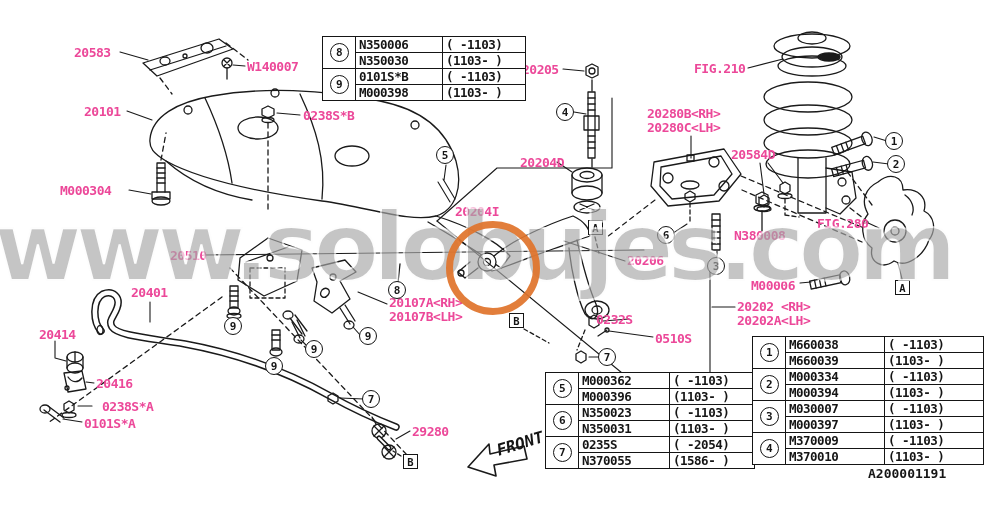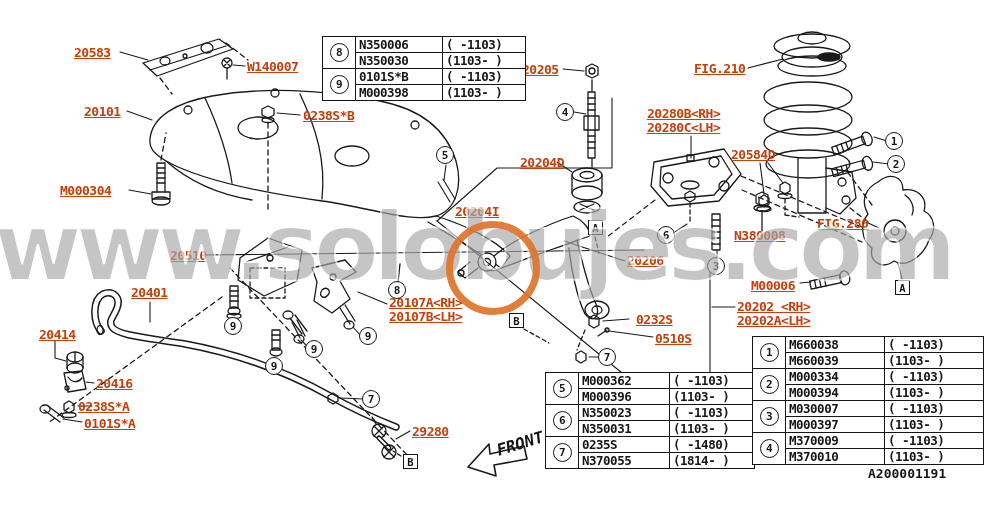--- a/index.html
+++ b/index.html
@@ -1,20 +1,20 @@
 <!DOCTYPE html>
 <html><head>
 <meta charset="utf-8">
 <style>
   html,body{margin:0;padding:0;background:#ffffff;}
   #stage{position:relative;width:988px;height:514px;background:#fff;overflow:hidden;
          font-family:"DejaVu Sans Mono","Liberation Mono",monospace;}
   #art{position:absolute;left:0;top:0;z-index:1;}
-  .lbl{position:absolute;z-index:2;font:bold 13px "DejaVu Sans Mono",monospace;color:#c2410c;
-       white-space:pre;letter-spacing:-0.5px;text-decoration:underline;}
+  .lbl{position:absolute;z-index:2;font:bold 13px "DejaVu Sans Mono",monospace;color:#ec4899;
+       white-space:pre;letter-spacing:-0.5px;}
   .co{position:absolute;z-index:2;width:16px;height:16px;border:1.6px solid #151515;border-radius:50%;
       background:#fff;display:flex;align-items:center;justify-content:center;
       font:bold 11px "DejaVu Sans Mono",monospace;color:#151515;}
   .boxl{position:absolute;z-index:2;width:13px;height:13px;border:1.7px solid #151515;background:#fff;
       display:flex;align-items:center;justify-content:center;font:bold 10.5px "DejaVu Sans Mono",monospace;color:#151515;}
   .ptable{position:absolute;z-index:2;border-collapse:collapse;background:#fff;}
   .ptable td{border:1.6px solid #151515;font:bold 12.5px "DejaVu Sans Mono",monospace;color:#151515;
       padding:0 3px;height:15px;white-space:pre;letter-spacing:-0.5px;}
   .ptable td.cnum{width:26px;text-align:center;}
   .coT{display:inline-flex;width:17px;height:17px;border:1.5px solid #151515;border-radius:50%;
@@ -316,27 +316,27 @@
   <div class="lbl" style="left:647px;top:106px">20280B&lt;RH&gt;</div>
   <div class="lbl" style="left:647px;top:120px">20280C&lt;LH&gt;</div>
   <div class="lbl" style="left:694px;top:61px">FIG.210</div>
   <div class="lbl" style="left:731px;top:147px">20584D</div>
   <div class="lbl" style="left:817px;top:216px">FIG.280</div>
   <div class="lbl" style="left:734px;top:228px">N380008</div>
   <div class="lbl" style="left:751px;top:278px">M00006</div>
   <div class="lbl" style="left:737px;top:299px">20202 &lt;RH&gt;</div>
   <div class="lbl" style="left:737px;top:313px">20202A&lt;LH&gt;</div>
   <div class="lbl" style="left:627px;top:253px">20206</div>
-  <div class="lbl" style="left:636px;top:312px">0232S</div>
+  <div class="lbl" style="left:596px;top:312px">0232S</div>
   <div class="lbl" style="left:655px;top:331px">0510S</div>
   <div class="lbl" style="left:170px;top:248px">20510</div>
   <div class="lbl" style="left:131px;top:285px">20401</div>
   <div class="lbl" style="left:39px;top:327px">20414</div>
   <div class="lbl" style="left:96px;top:376px">20416</div>
-  <div class="lbl" style="left:78px;top:399px">0238S*A</div>
+  <div class="lbl" style="left:102px;top:399px">0238S*A</div>
   <div class="lbl" style="left:84px;top:416px">0101S*A</div>
   <div class="lbl" style="left:389px;top:295px">20107A&lt;RH&gt;</div>
   <div class="lbl" style="left:389px;top:309px">20107B&lt;LH&gt;</div>
   <div class="lbl" style="left:412px;top:424px">29280</div>
 
   <div class="co" style="left:436px;top:146px">5</div>
   <div class="co" style="left:556px;top:103px">4</div>
   <div class="co" style="left:388px;top:281px">8</div>
   <div class="co" style="left:224px;top:317px">9</div>
   <div class="co" style="left:265px;top:357px">9</div>
@@ -393,25 +393,25 @@
       <td>N350023</td>
       <td>( -1103)</td>
     </tr>
     <tr>
       <td>N350031</td>
       <td>(1103- )</td>
     </tr>
     <tr>
       <td class="cnum" rowspan="2"><span class="coT">7</span></td>
       <td>0235S</td>
-      <td>( -1480)</td>
+      <td>( -2054)</td>
     </tr>
     <tr>
       <td>N370055</td>
-      <td>(1814- )</td>
+      <td>(1586- )</td>
     </tr>
   </tbody>
     </table>
 
   <table class="ptable" style="left:752px;top:336px">
     <tbody>
         <tr>
       <td class="cnum" rowspan="2"><span class="coT">1</span></td>
       <td style="width:92px">M660038</td>
       <td style="width:92px">( -1103)</td>

